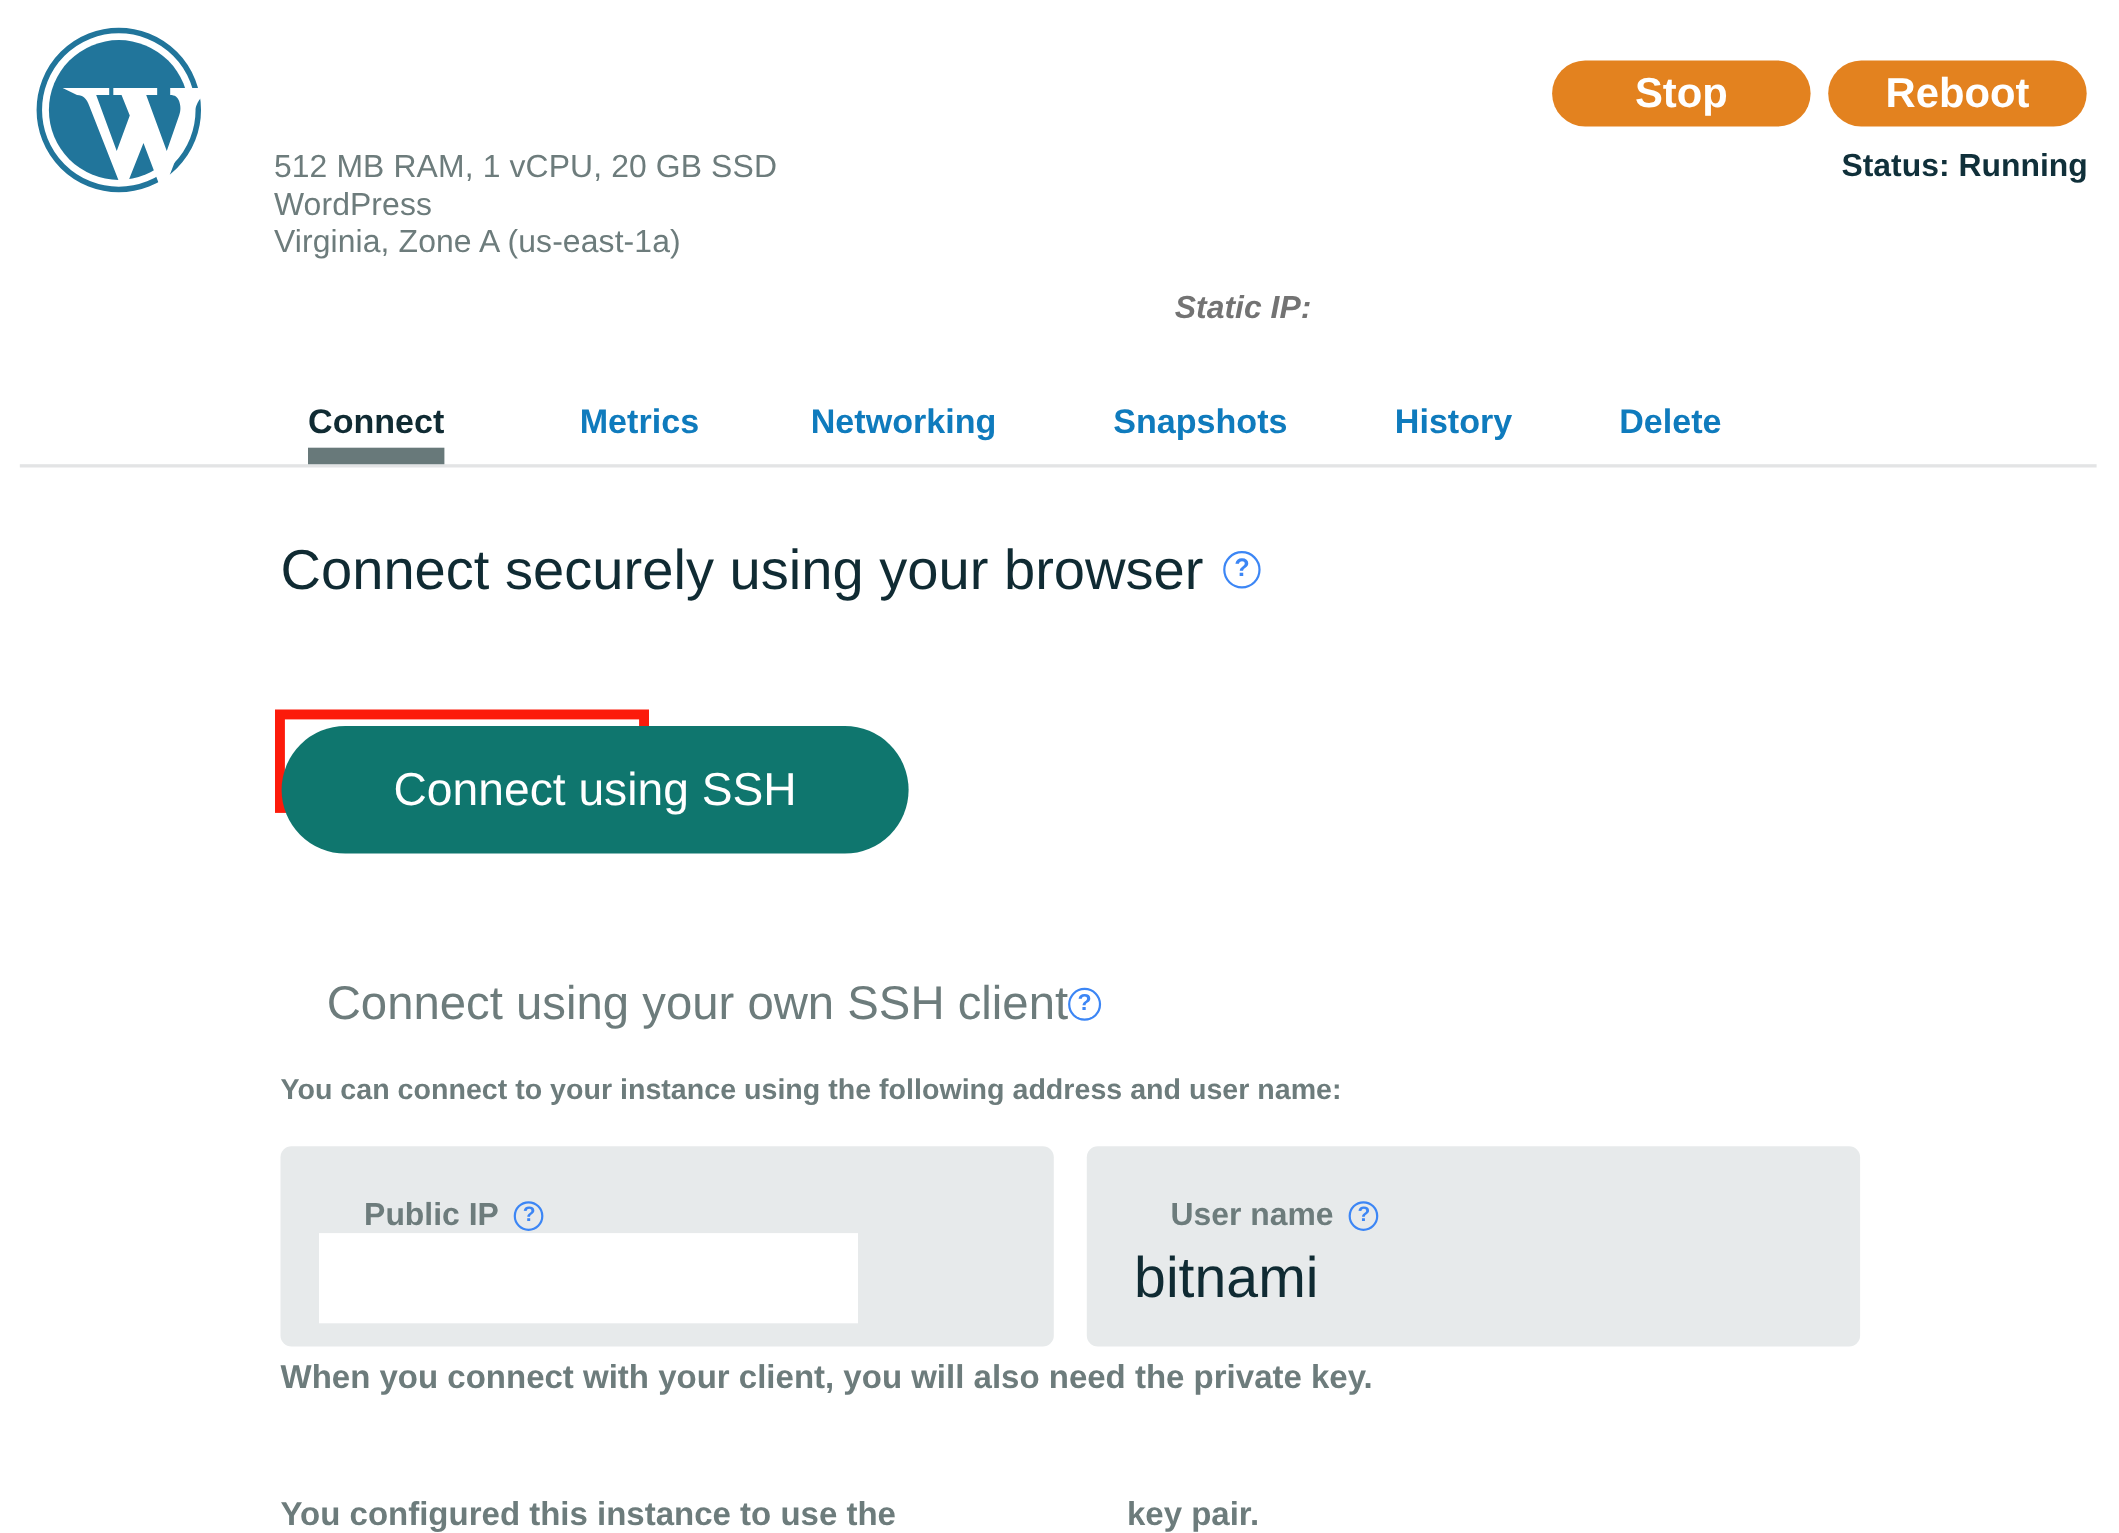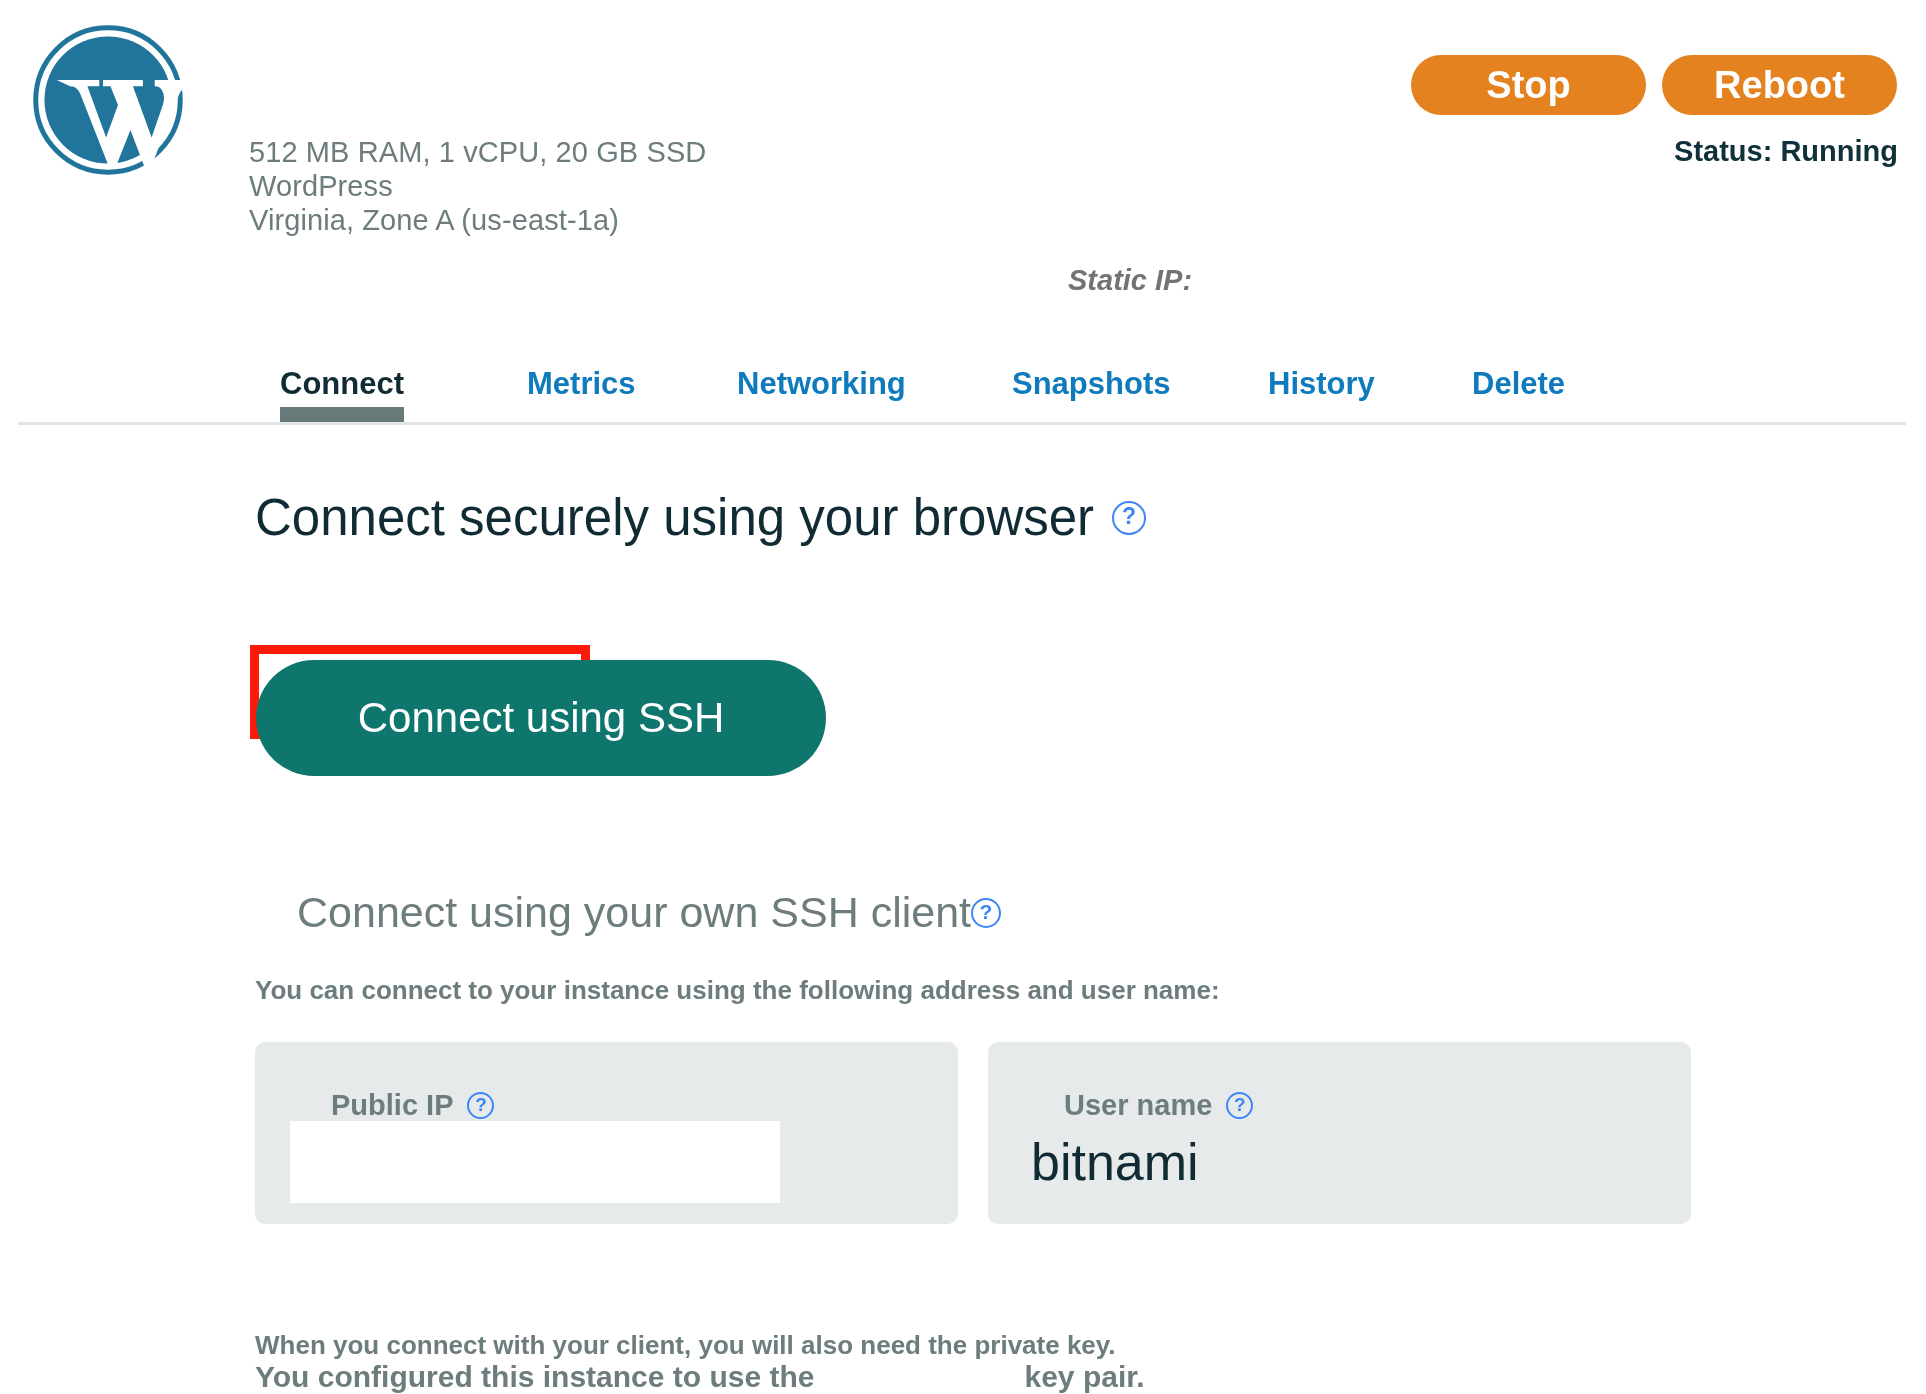--- a/index.html
+++ b/index.html
@@ -262,22 +262,22 @@
   #public-ip-redaction {
     left: 35px;
     top: 79px;
     width: 490px;
     height: 82px;
   }
 
   #p-private-key {
     position: absolute;
     left: 255px;
-    top: 1330px;
-    font-size: 26px;
+    top: 1236px;
+    font-size: 30px;
     font-weight: 700;
     color: #6d7c7c;
     white-space: nowrap;
   }
   #p-key-pair {
     position: absolute;
     left: 255px;
     top: 1360px;
     font-size: 30px;
     font-weight: 700;

